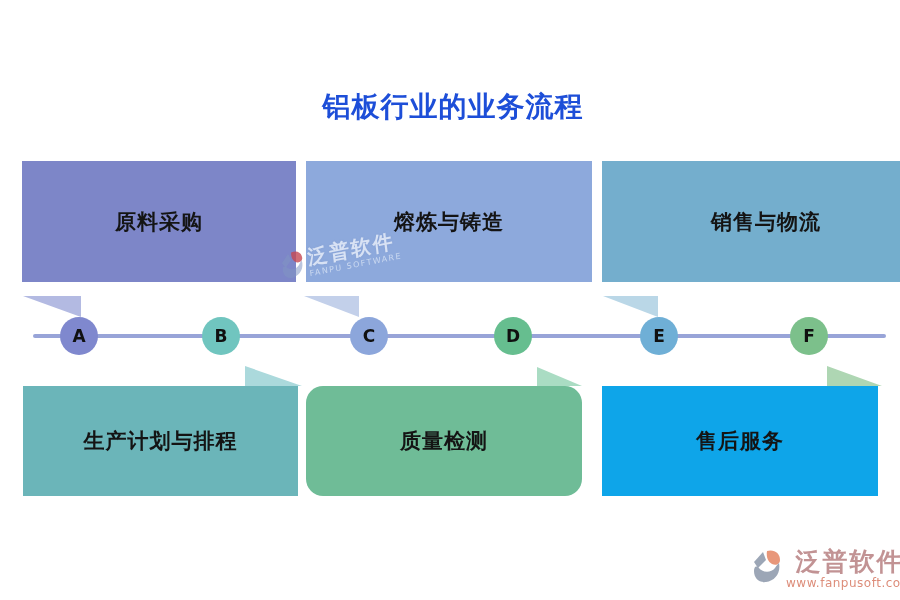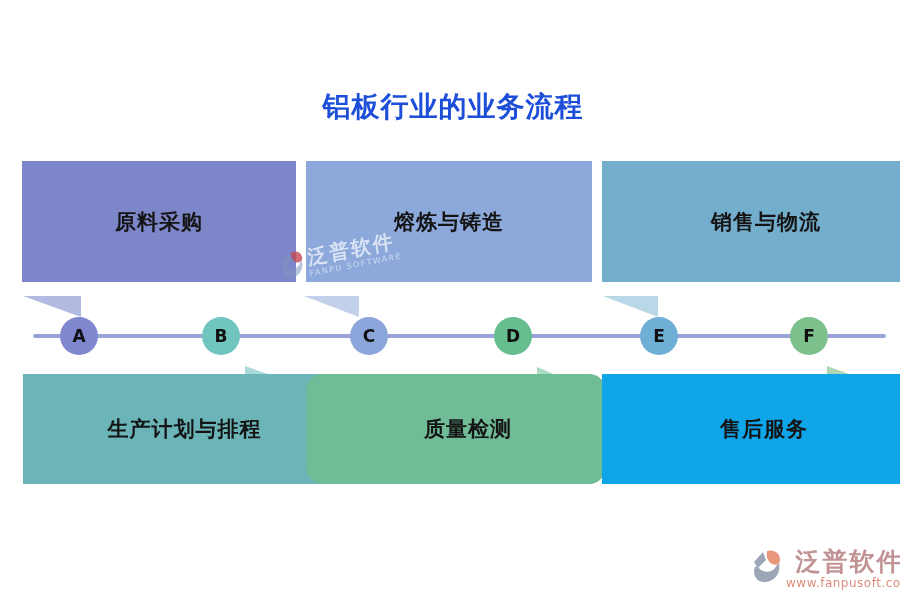--- a/index.html
+++ b/index.html
@@ -9,21 +9,21 @@
   }
   .title{
     position:absolute;left:3px;top:88;width:900px;text-align:center;
     top:88px;font-size:28px;font-weight:bold;color:#1d4ed8;letter-spacing:1px;
   }
   .stage-box{
     position:absolute;display:flex;align-items:center;justify-content:center;
     font-size:21px;font-weight:bold;color:#141414;letter-spacing:1px;z-index:1;
   }
   .box-top{top:161px;height:121px;}
-  .box-bottom{top:374px;height:110px;padding-left:24px;}
+  .box-bottom{top:386px;height:110px;}
   .tail{position:absolute;z-index:1;}
   .tail-down{clip-path:polygon(0 0,100% 0,100% 100%);}
   .tail-up{clip-path:polygon(0 0,100% 100%,0 100%);}
   .timeline{
     position:absolute;left:33px;top:334px;width:853px;height:4px;
     border-radius:2px;z-index:0;
   }
   .dot{
     position:absolute;top:317px;width:38px;height:38px;border-radius:50%;
     display:flex;align-items:center;justify-content:center;z-index:2;

